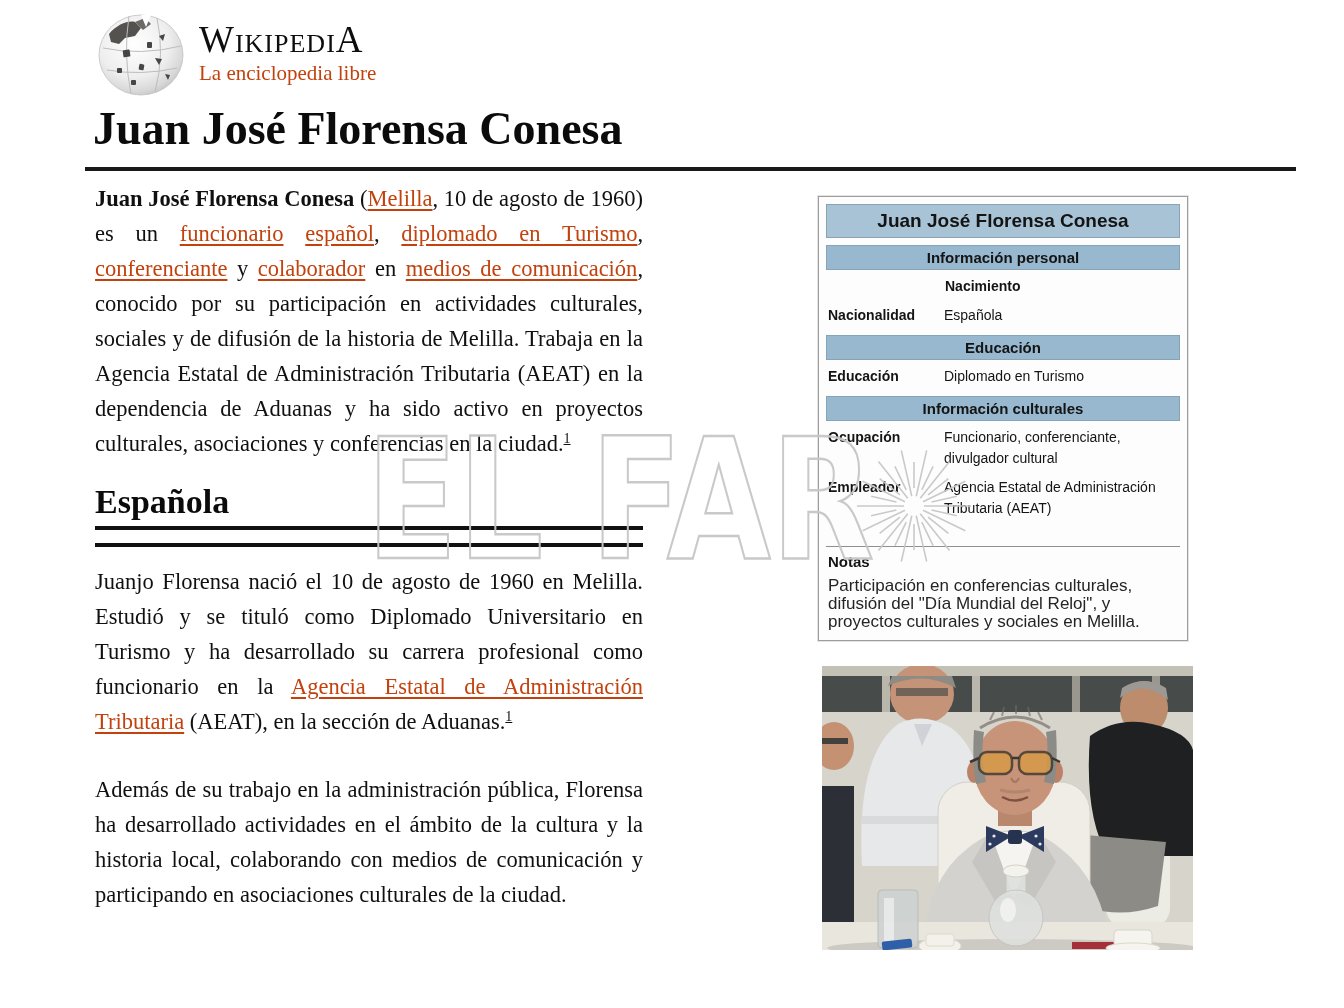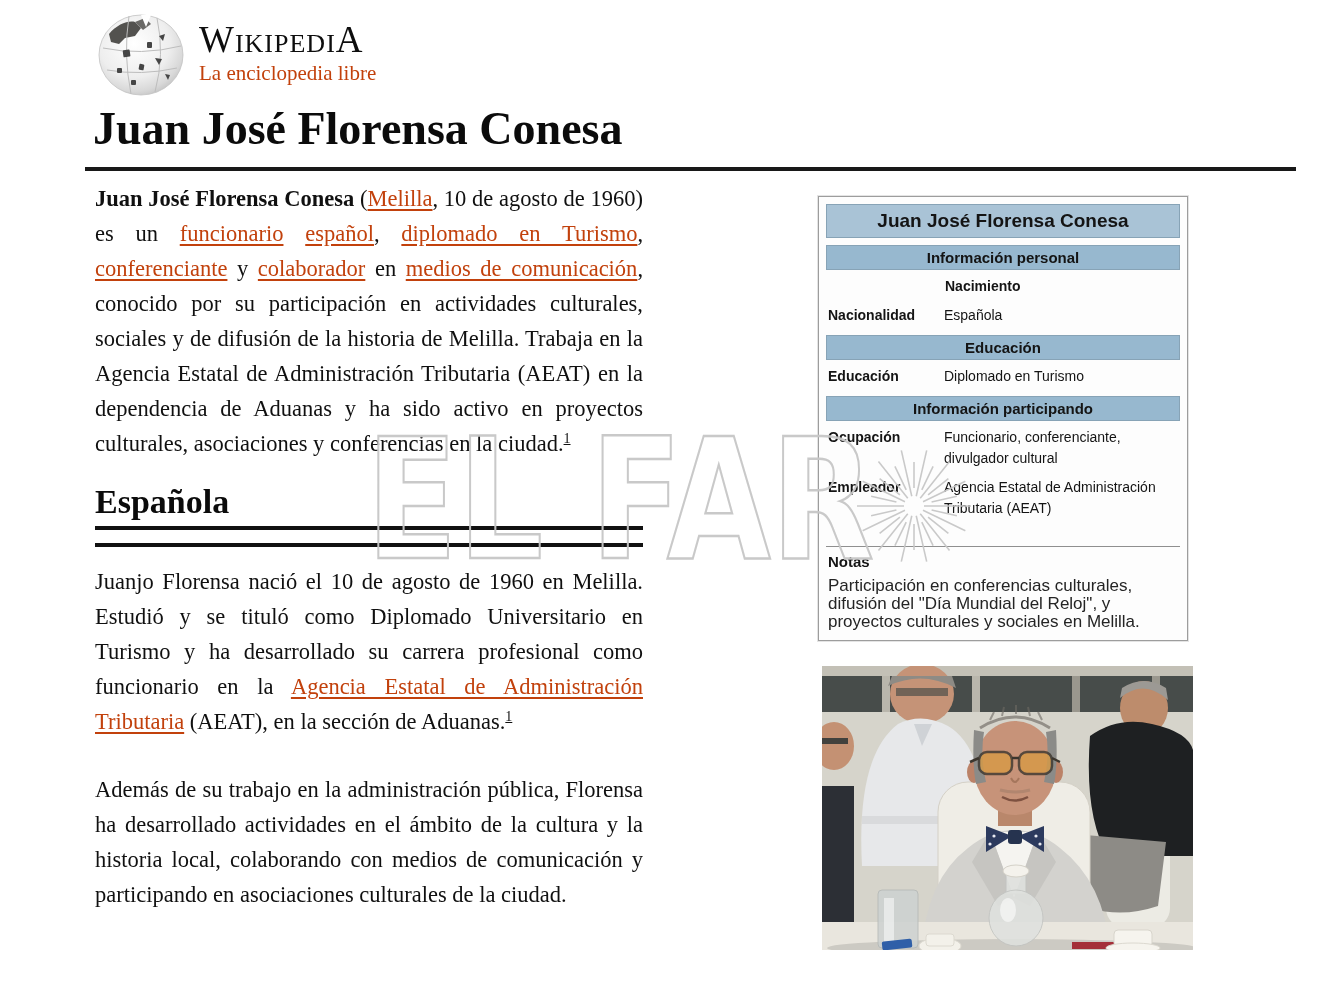--- a/index.html
+++ b/index.html
@@ -121,21 +121,21 @@
     </div>
     <div class="ib-row">
       <div class="ib-label">Nacionalidad</div>
       <div class="ib-value">Española</div>
     </div>
     <div class="ib-band">Educación</div>
     <div class="ib-row">
       <div class="ib-label">Educación</div>
       <div class="ib-value">Diplomado en Turismo</div>
     </div>
-    <div class="ib-band">Información participando</div>
+    <div class="ib-band">Información culturales</div>
     <div class="ib-row">
       <div class="ib-label">Ocupación</div>
       <div class="ib-value">Funcionario, conferenciante, divulgador cultural</div>
     </div>
     <div class="ib-row">
       <div class="ib-label">Empleador</div>
       <div class="ib-value">Agencia Estatal de Administración Tributaria (AEAT)</div>
     </div>
     <div class="ib-notes">
       <div class="ib-notes-label">Notas</div>

